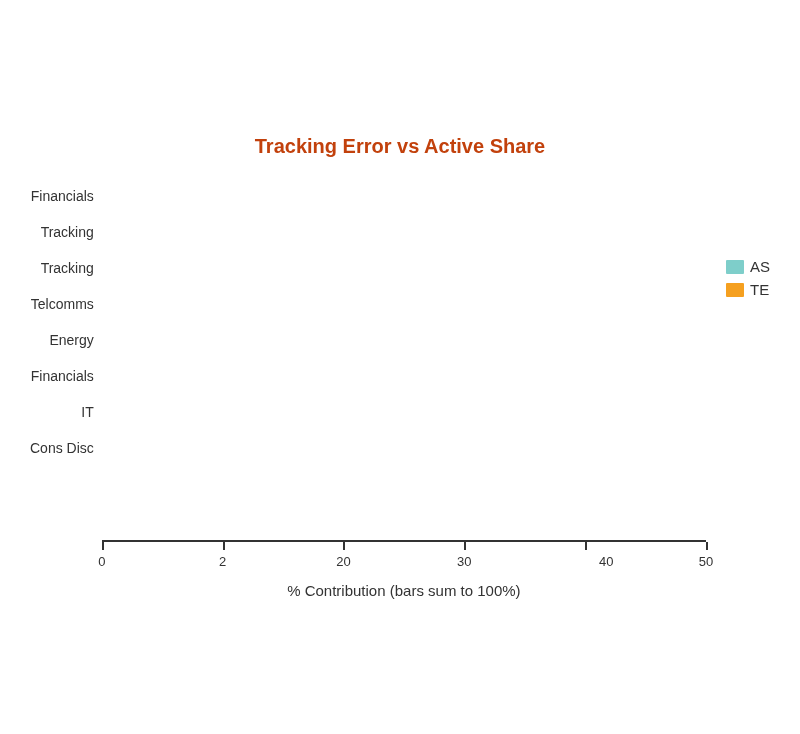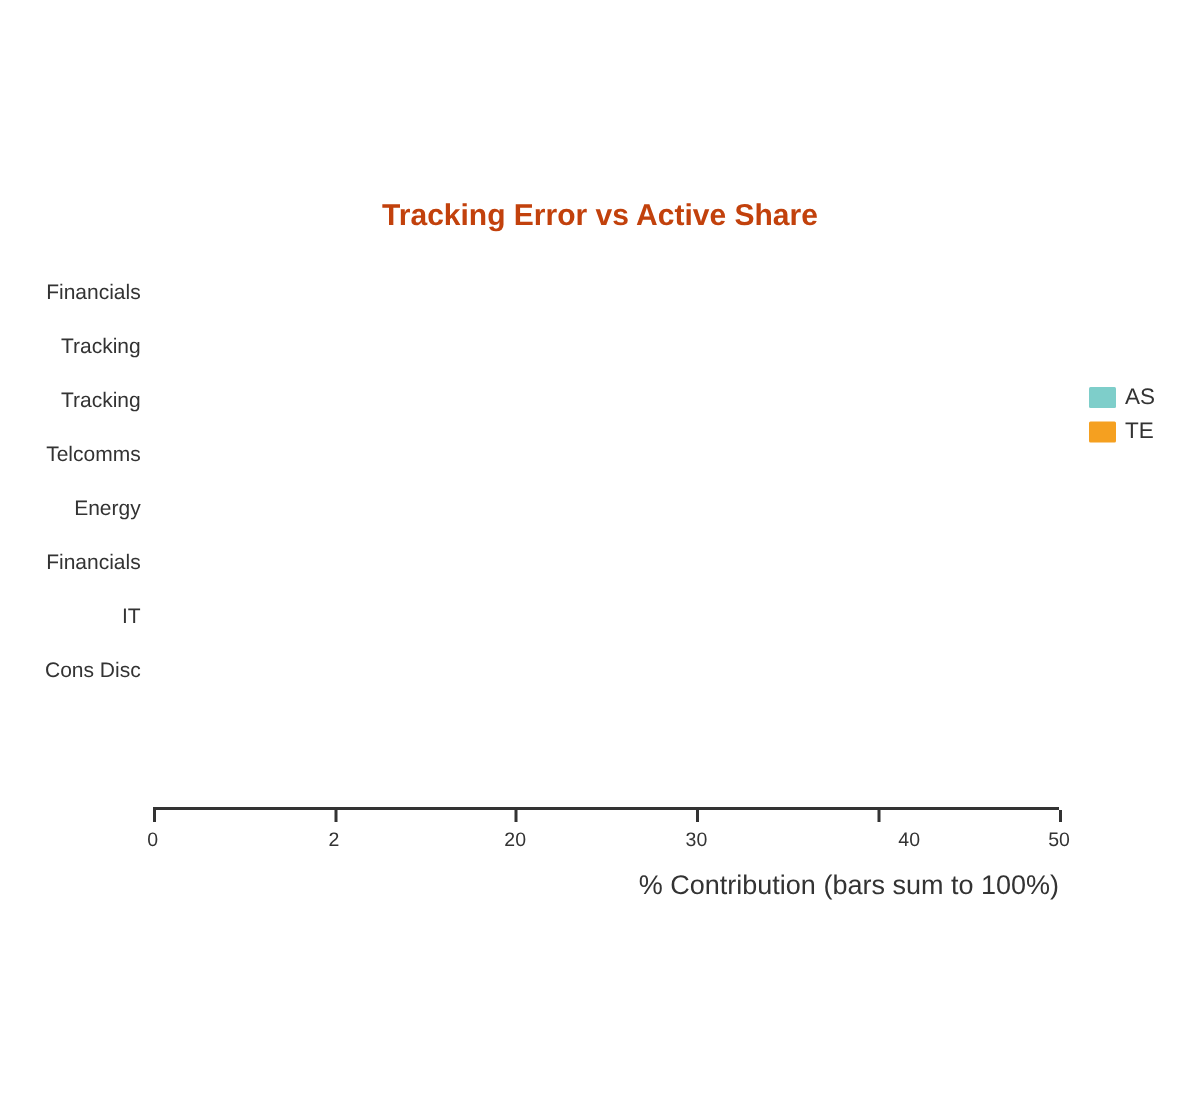--- a/index.html
+++ b/index.html
@@ -84,22 +84,22 @@
       top: 4px;
     }
     .x-tick-mark {
       position: absolute;
       width: 2px;
       height: 8px;
       background: #333;
       top: 0;
     }
     .x-axis-label {
-      text-align: right;
-      font-size: 18px;
+      text-align: center;
+      font-size: 15px;
       color: #333;
       margin-top: 10px;
     }
     .legend {
       display: flex;
       flex-direction: column;
       gap: 6px;
       margin-left: 20px;
       margin-top: 80px;
       justify-content: flex-end;

